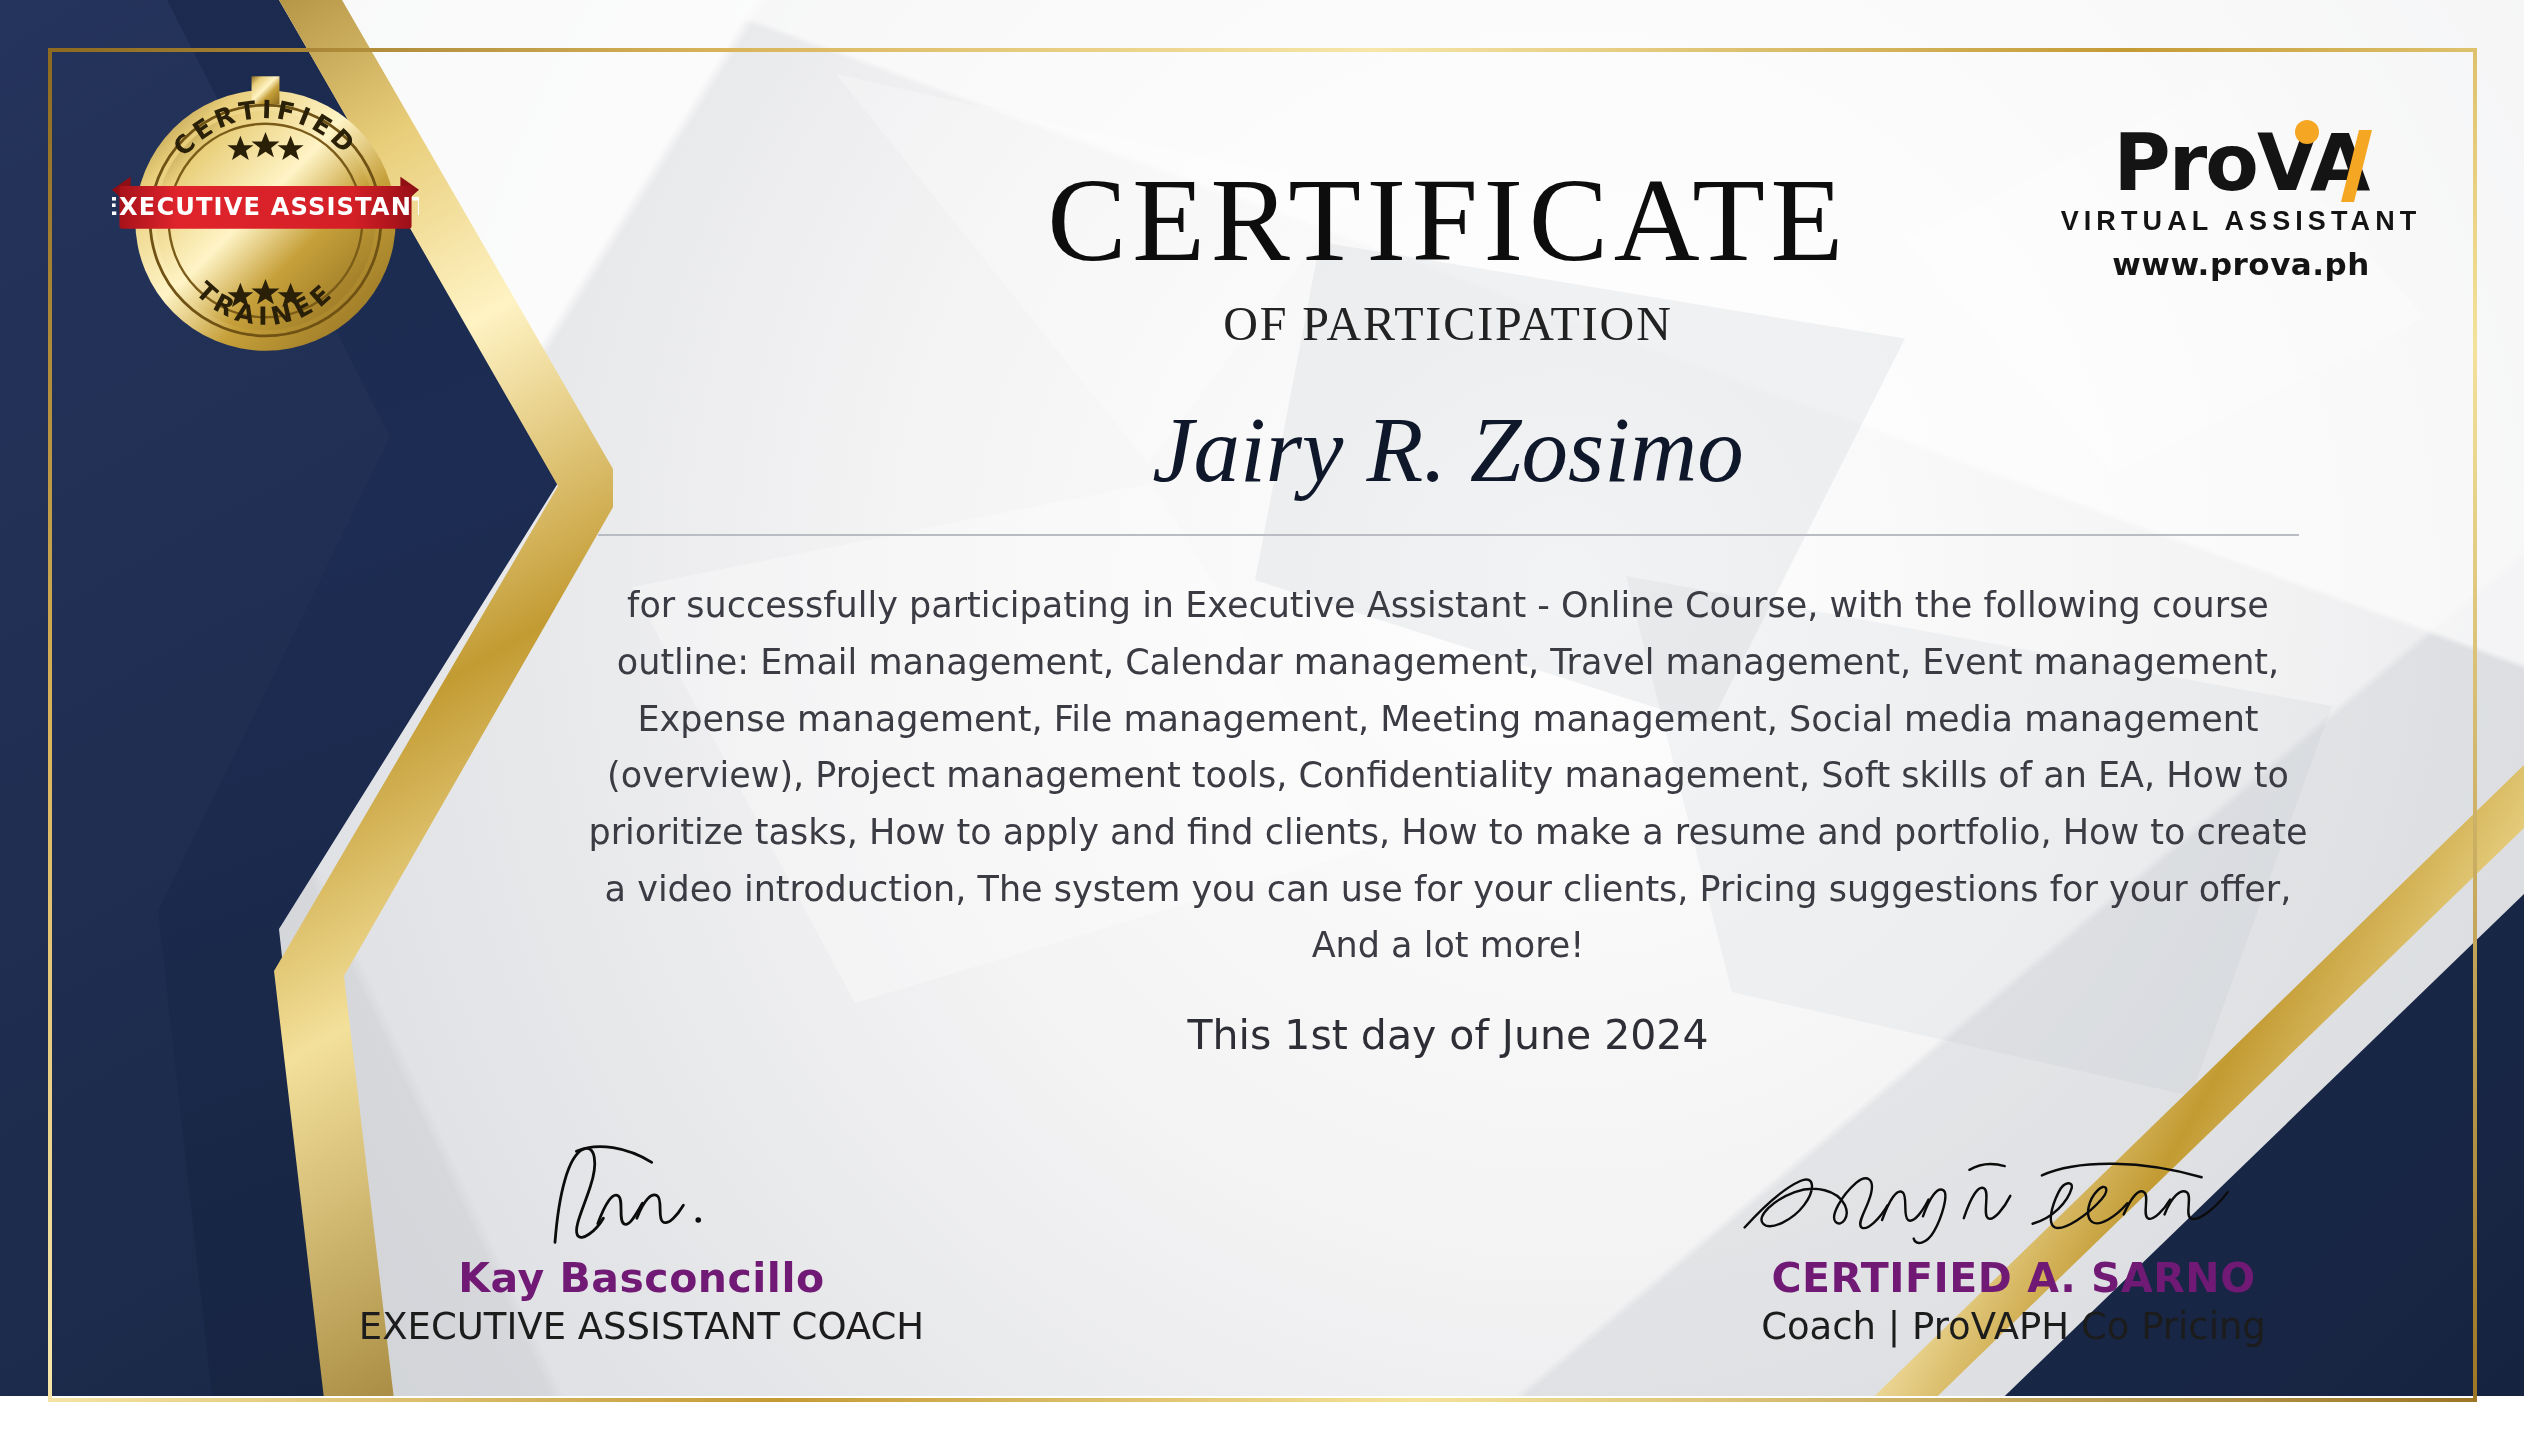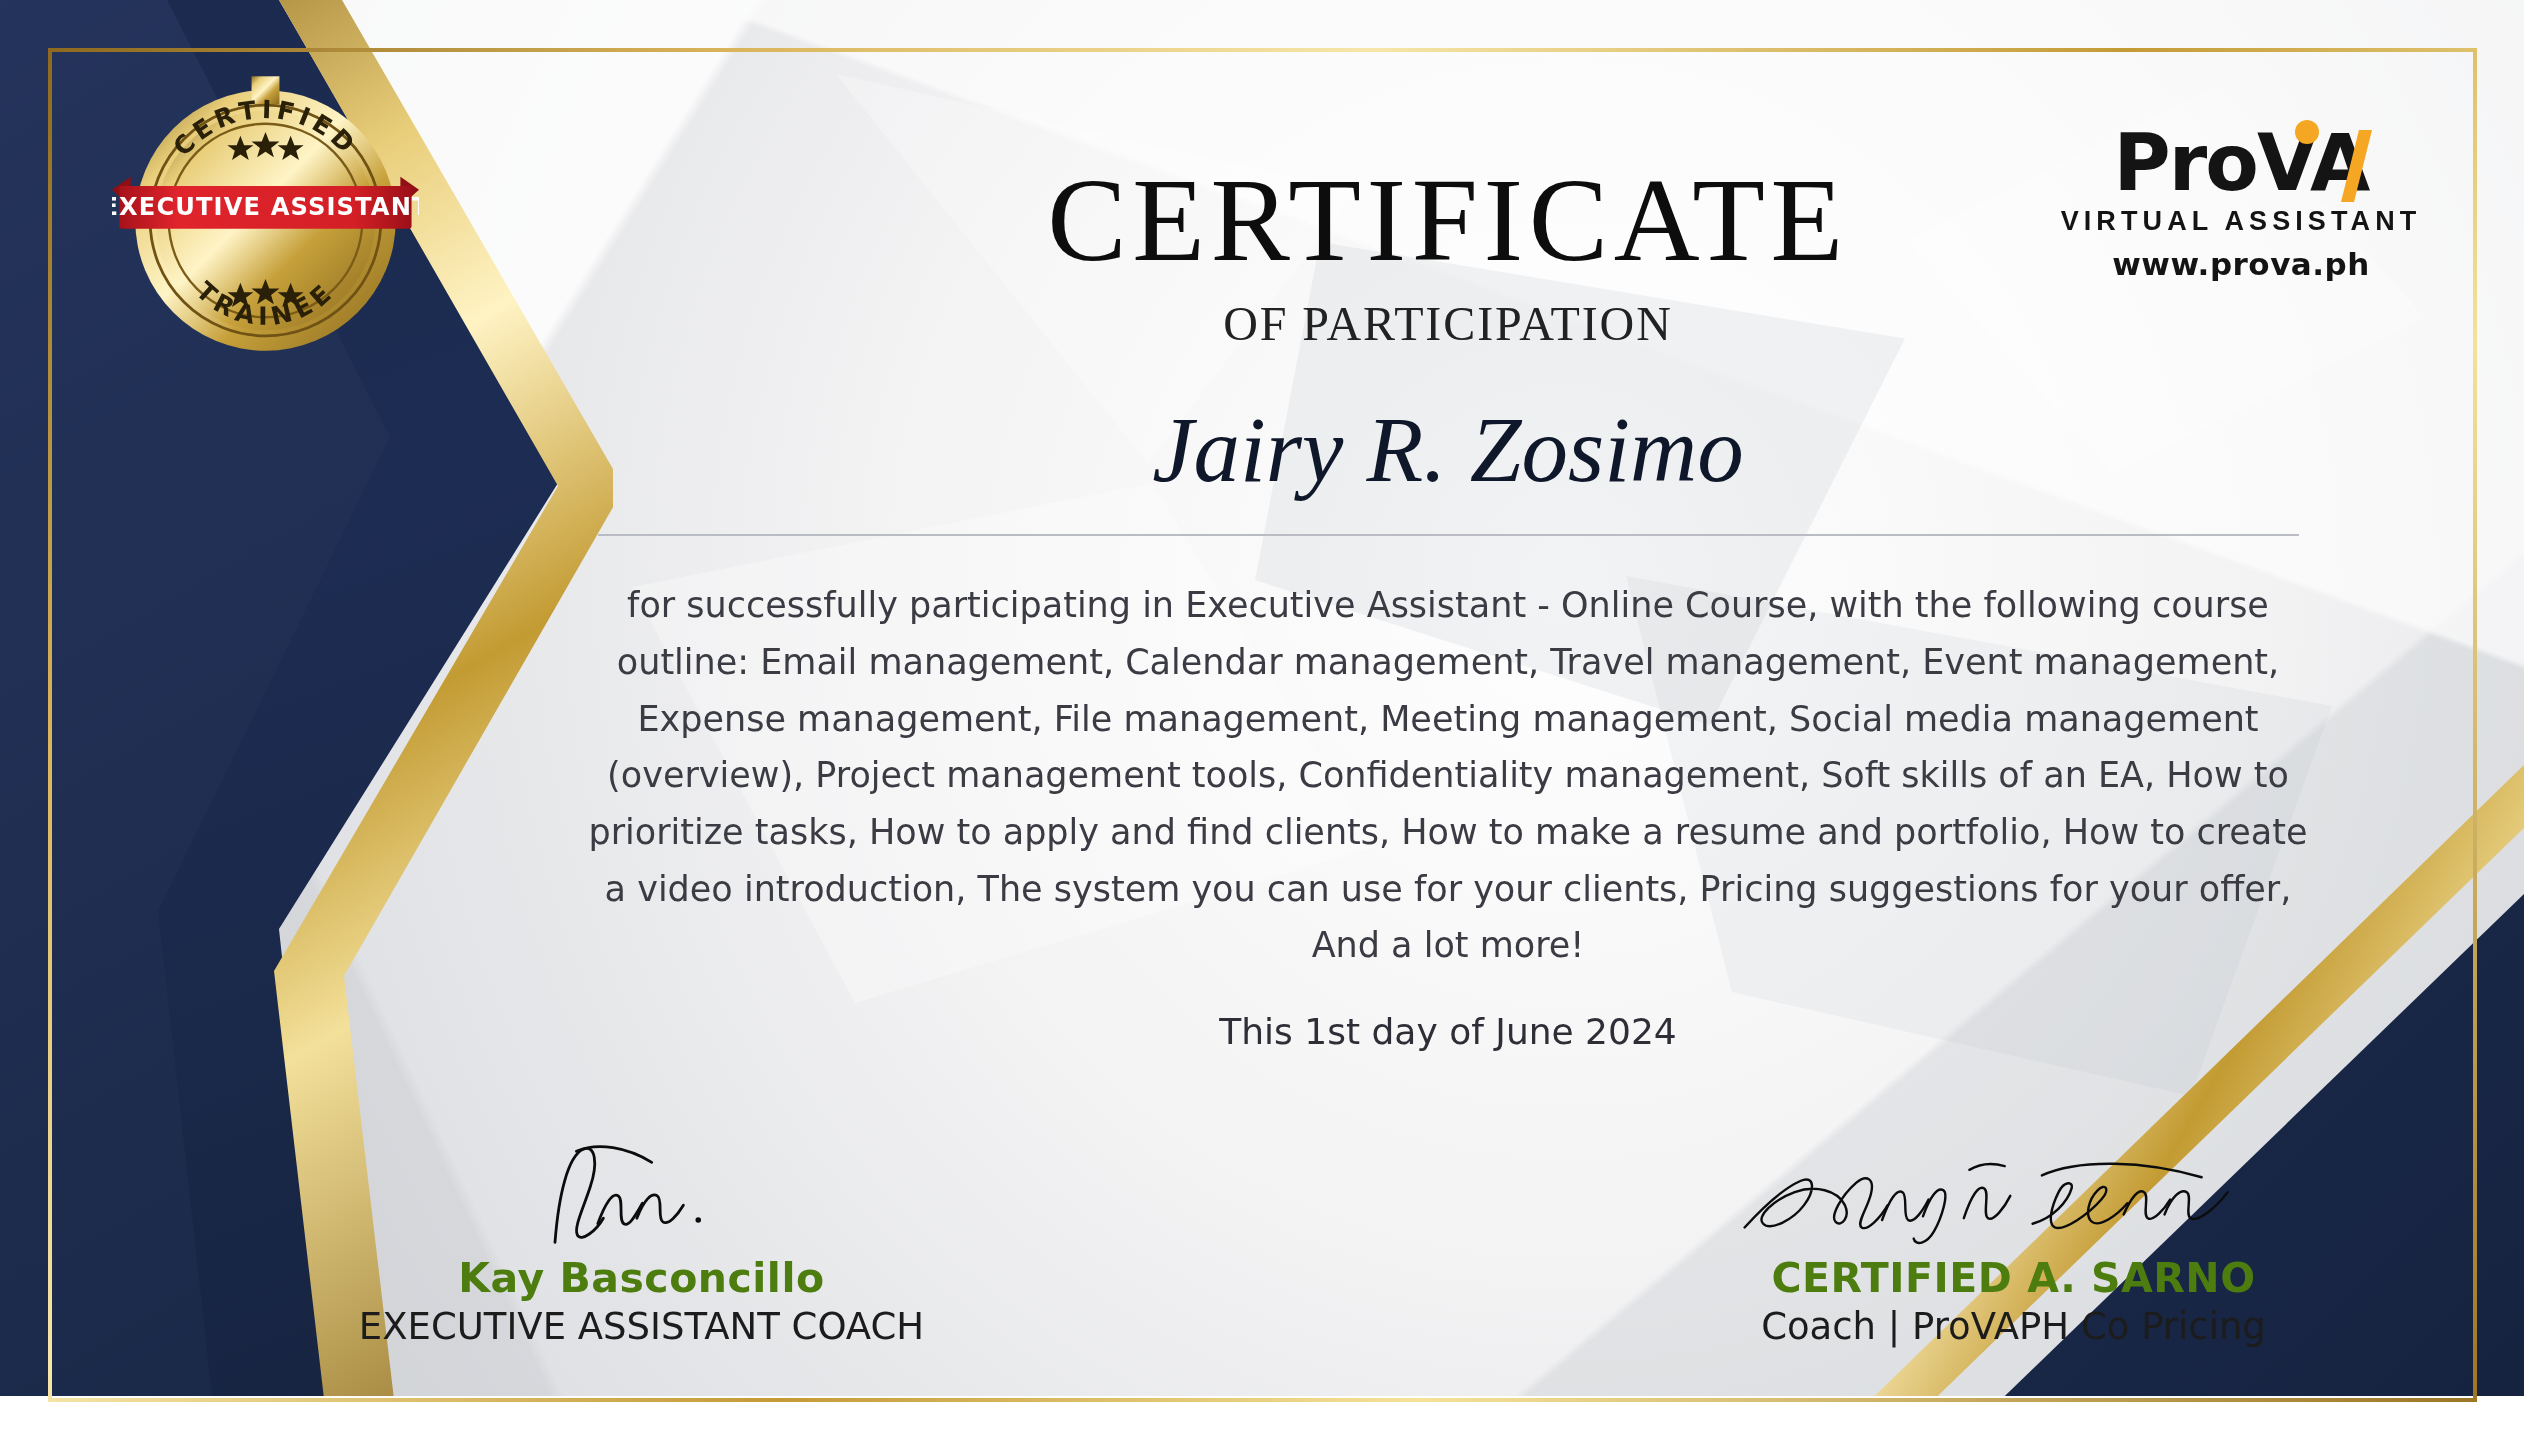--- a/index.html
+++ b/index.html
@@ -215,21 +215,21 @@
     font-family: "DejaVu Sans", sans-serif;
     font-size: 35px;
     line-height: 1.62;
     color: #3b3b44;
     margin: 41px auto 0 auto;
     width: 1738px;
     max-width: 100%;
   }
   .date-line {
     font-family: "DejaVu Sans", sans-serif;
-    font-size: 36px;
+    font-size: 41px;
     color: #2e2e36;
     margin: 37px 0 0 0;
   }
 
   
   .signatures {
     position: absolute;
     left: 279px; right: 149px; bottom: 102px;
     display: flex;
     justify-content: space-between;
@@ -243,21 +243,21 @@
     height: 112px;
     display: flex;
     align-items: flex-end;
     justify-content: center;
   }
   .sig-mark svg { display: block; }
   .sig-name {
     font-family: "DejaVu Sans", sans-serif;
     font-weight: 700;
     font-size: 41px;
-    color: #4d7c0f;
+    color: #701a75;
     margin-top: 3.7px;
     letter-spacing: 0.5px;
   }
   .sig-role {
     font-family: "DejaVu Sans", sans-serif;
     font-size: 37px;
     color: #1c1c1c;
     margin-top: 3px;
   }
 </style>

